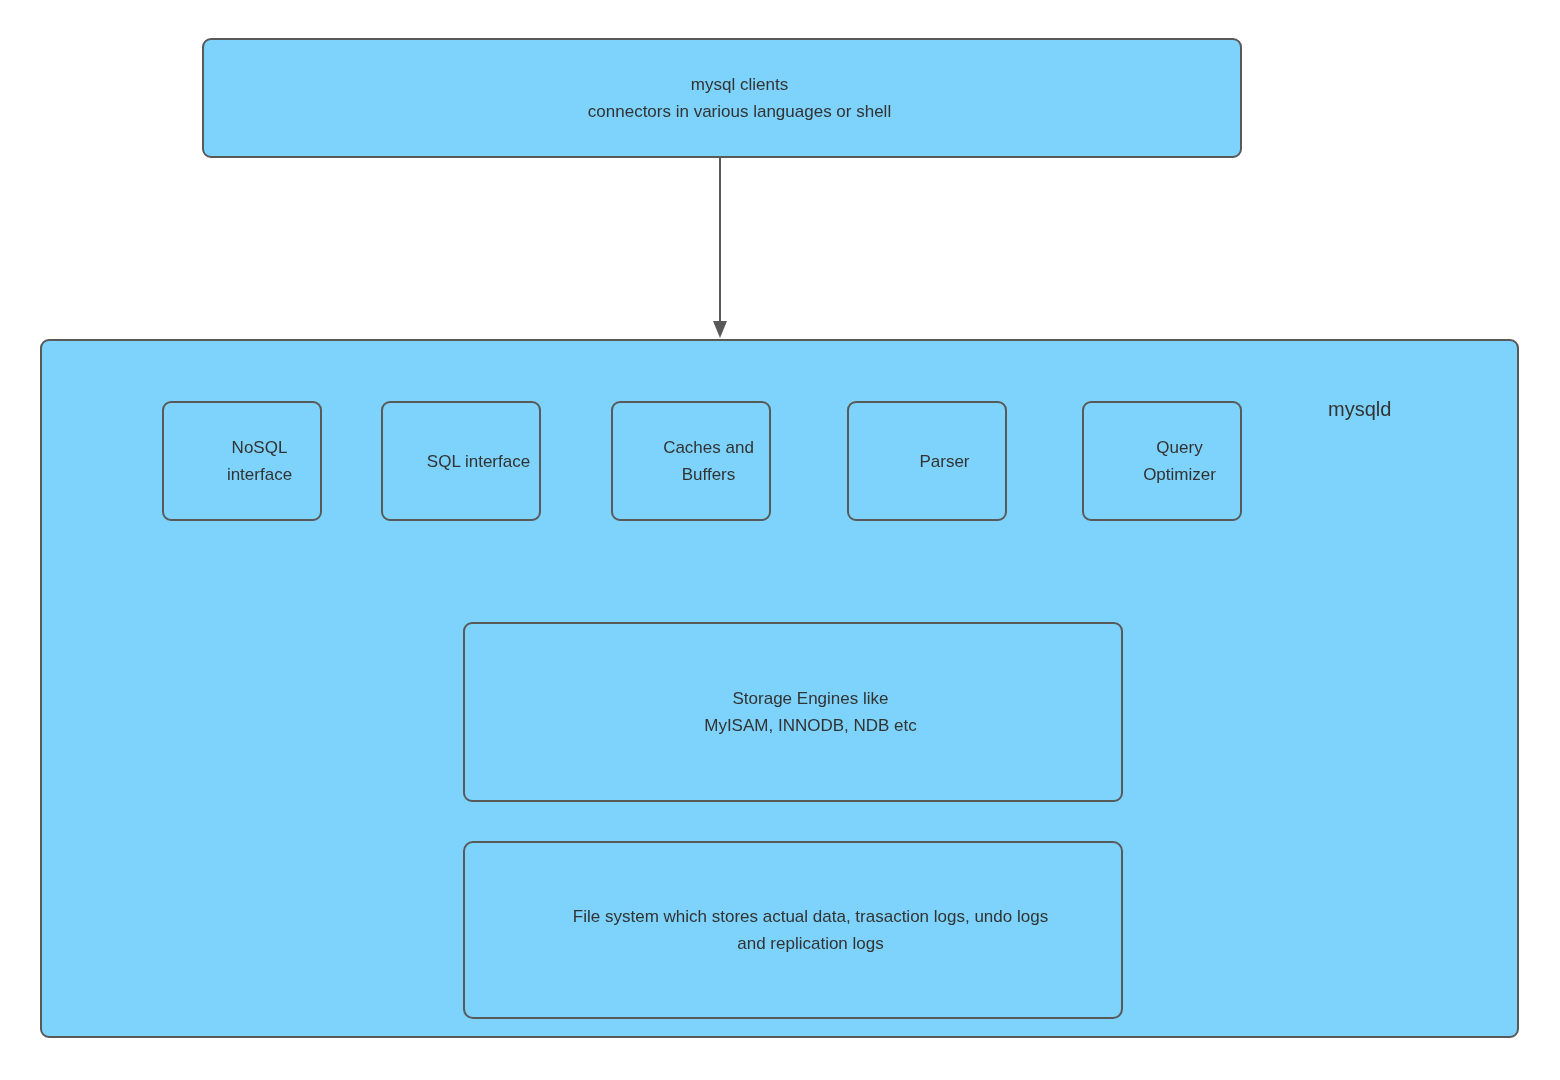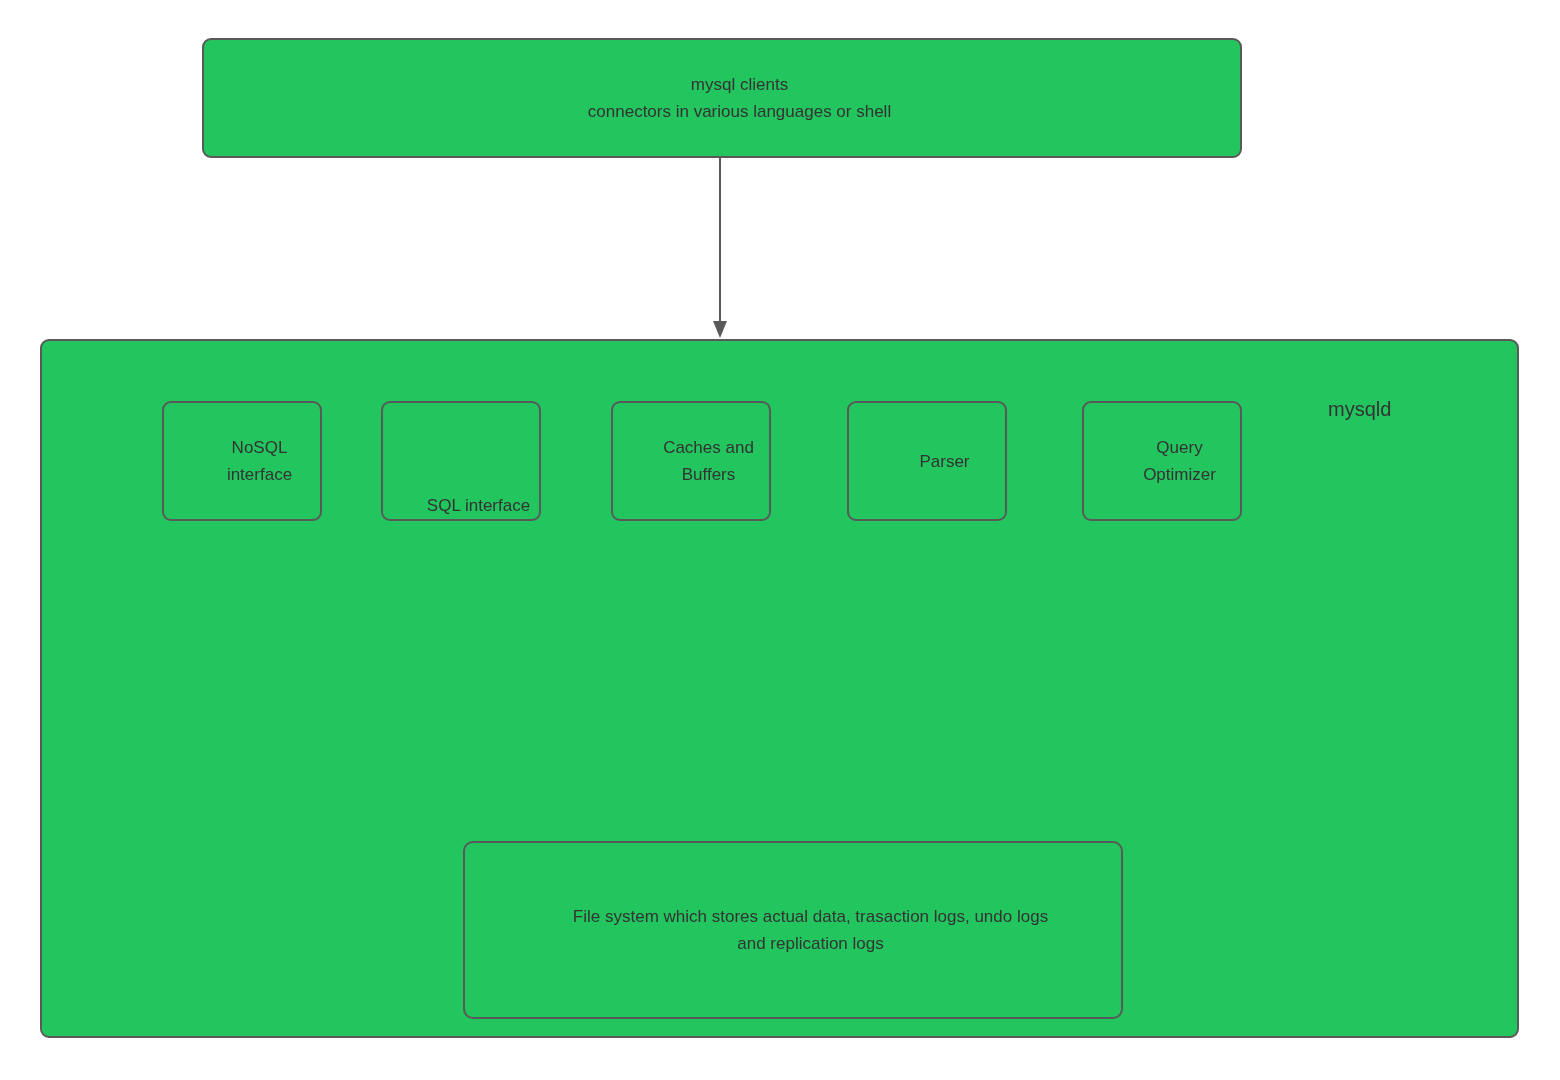--- a/index.html
+++ b/index.html
@@ -13,21 +13,21 @@
     height: 1080px;
     background: #ffffff;
     font-family: "Liberation Sans", sans-serif;
     color: #333333;
     overflow: hidden;
   }
   .shape {
     position: absolute;
     border: 2px solid #595959;
     border-radius: 9px;
-    background: #22c55e;
+    background: #7dd3fc;
     box-sizing: border-box;
     display: flex;
     align-items: center;
     justify-content: center;
     text-align: center;
     padding-left: 35px;
   }
   .shape .label {
     white-space: pre-line;
     font-size: 17px;
@@ -59,21 +59,21 @@
     font-size: 20px;
     line-height: 21px;
     color: #333333;
   }
   .comp-box {
     top: 60px;
     width: 160px;
     height: 120px;
   }
   .comp-nosql   { left: 80px; margin-left: 40px;   }
-  .comp-sql     { left: 339px; align-items: flex-end;  }
+  .comp-sql     { left: 339px;  }
   .comp-caches  { left: 569px;  }
   .comp-parser  { left: 805px; justify-content: center;  }
   .comp-query   { left: 1040px; }
   .storage-box {
     left: 421px;
     top: 281px;
     width: 660px;
     height: 180px;
   }
   .filesystem-box {
@@ -119,20 +119,24 @@
 
     <div class="shape comp-box comp-parser">
       <span class="label">Parser</span>
     </div>
 
     <div class="shape comp-box comp-query">
       <span class="label">Query
 Optimizer</span>
     </div>
 
+    <div class="shape storage-box">
+      <span class="label">Storage Engines like
+MyISAM, INNODB, NDB etc</span>
+    </div>
 
     <div class="shape filesystem-box">
       <span class="label">File system which stores actual data, trasaction logs, undo logs
 and replication logs</span>
     </div>
 
   </div>
 
 </div>
 

